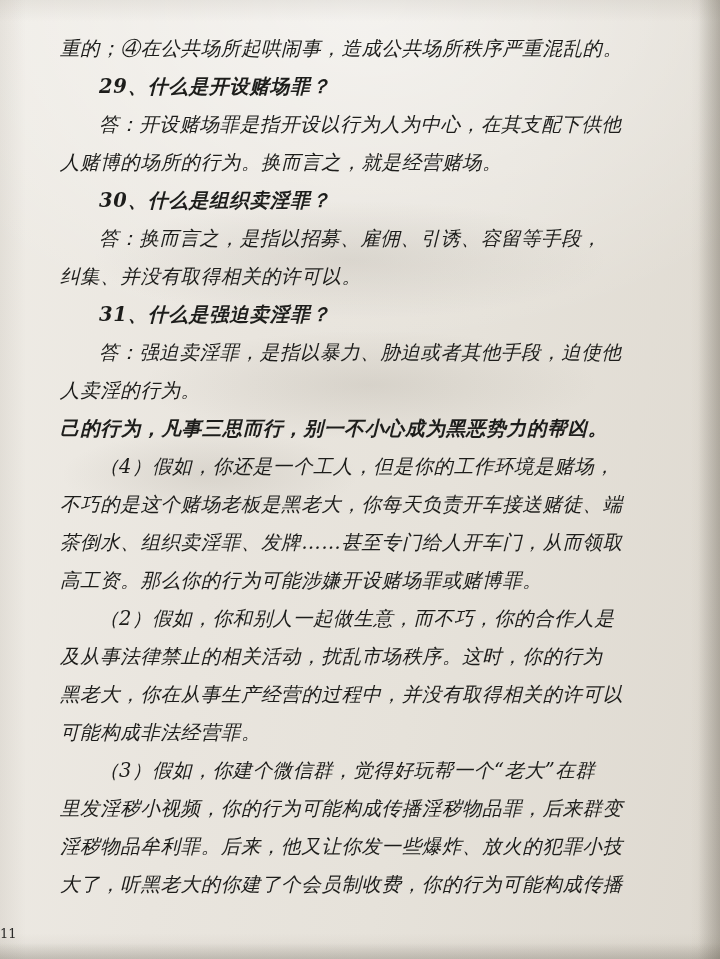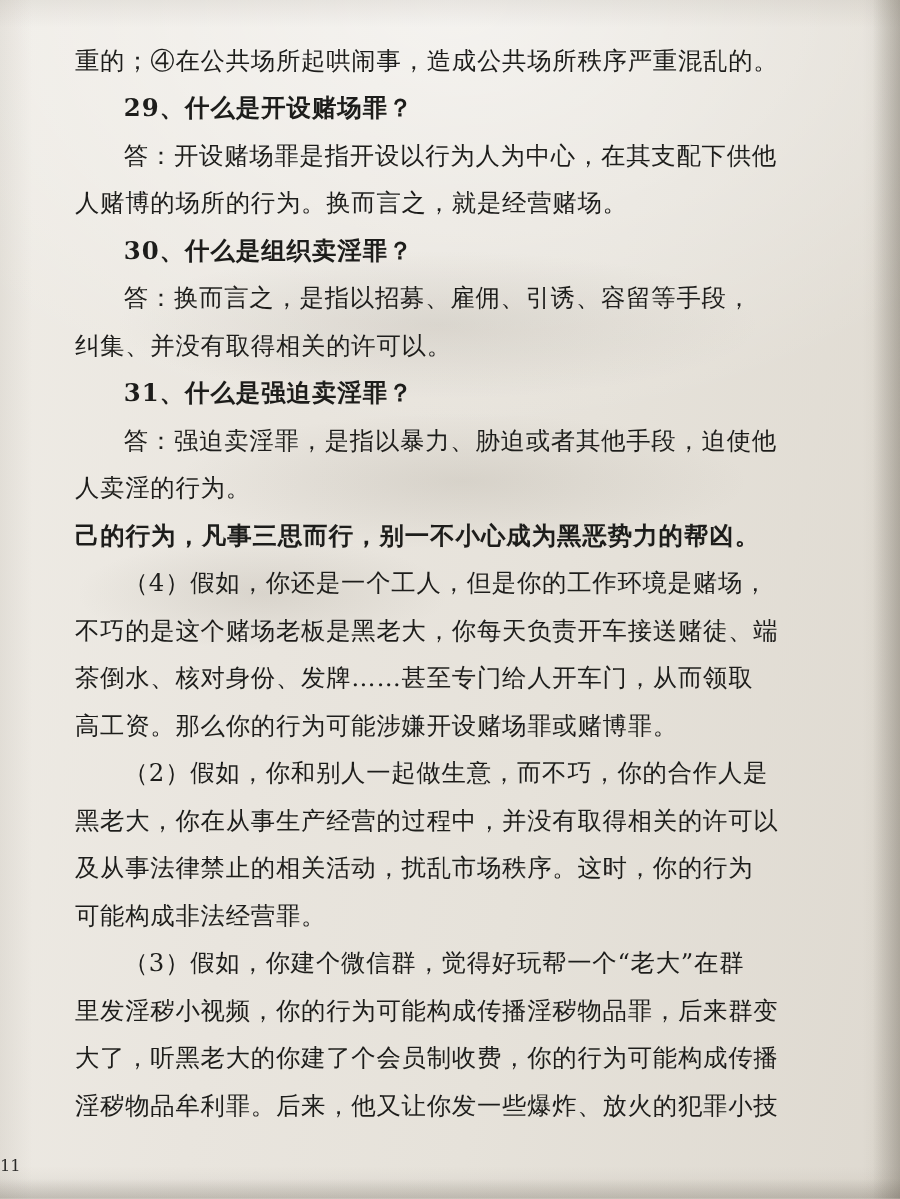--- a/index.html
+++ b/index.html
@@ -30,20 +30,21 @@
     background:
       linear-gradient(to right, rgba(120,110,95,0.10) 0px, rgba(255,255,255,0) 26px),
       linear-gradient(to bottom, rgba(120,110,95,0.10) 0px, rgba(255,255,255,0) 22px),
       linear-gradient(to left, rgba(120,110,95,0.14) 0px, rgba(255,255,255,0) 30px),
       linear-gradient(to top, rgba(120,110,95,0.12) 0px, rgba(255,255,255,0) 26px);
   }
   .content {
     position: relative;
     z-index: 2;
     padding: 30px 70px 0 60px;
+    font-style: italic;
   }
   p {
     margin: 0 0 0 0;
     color: #1d1d1b;
     font-size: 19.5px;
     line-height: 38px;
     letter-spacing: 0.6px;
     text-align: justify;
     text-justify: inter-ideograph;
   }
@@ -117,32 +118,32 @@
     <p class="body-line">纠集、并没有取得相关的许可以。</p>
 
     <p class="heading">31、什么是强迫卖淫罪？</p>
     <p class="indent">答：强迫卖淫罪，是指以暴力、胁迫或者其他手段，迫使他</p>
     <p class="body-line">人卖淫的行为。</p>
 
     <p class="body-line heading" style="text-indent:0">己的行为，凡事三思而行，别一不小心成为黑恶势力的帮凶。</p>
 
     <p class="indent">（4）假如，你还是一个工人，但是你的工作环境是赌场，</p>
     <p class="body-line">不巧的是这个赌场老板是黑老大，你每天负责开车接送赌徒、端</p>
-    <p class="body-line">茶倒水、核对身份、发牌……甚至专门给人开车门，从而领取</p>
+    <p class="body-line">茶倒水、组织卖淫罪、发牌……甚至专门给人开车门，从而领取</p>
     <p class="body-line">高工资。那么你的行为可能涉嫌开设赌场罪或赌博罪。</p>
 
     <p class="indent">（2）假如，你和别人一起做生意，而不巧，你的合作人是</p>
+    <p class="body-line">及从事法律禁止的相关活动，扰乱市场秩序。这时，你的行为</p>
     <p class="body-line">黑老大，你在从事生产经营的过程中，并没有取得相关的许可以</p>
-    <p class="body-line">及从事法律禁止的相关活动，扰乱市场秩序。这时，你的行为</p>
     <p class="body-line">可能构成非法经营罪。</p>
 
     <p class="indent">（3）假如，你建个微信群，觉得好玩帮一个“老大”在群</p>
     <p class="body-line">里发淫秽小视频，你的行为可能构成传播淫秽物品罪，后来群变</p>
+    <p class="body-line">淫秽物品牟利罪。后来，他又让你发一些爆炸、放火的犯罪小技</p>
     <p class="body-line">大了，听黑老大的你建了个会员制收费，你的行为可能构成传播</p>
-    <p class="body-line">淫秽物品牟利罪。后来，他又让你发一些爆炸、放火的犯罪小技</p>
 
   </div>
 
   <div class="page-number">11</div>
 
   <div class="edge-shadow-r"></div>
   <div class="edge-shadow-b"></div>
 </div>
 
 </body></html>

